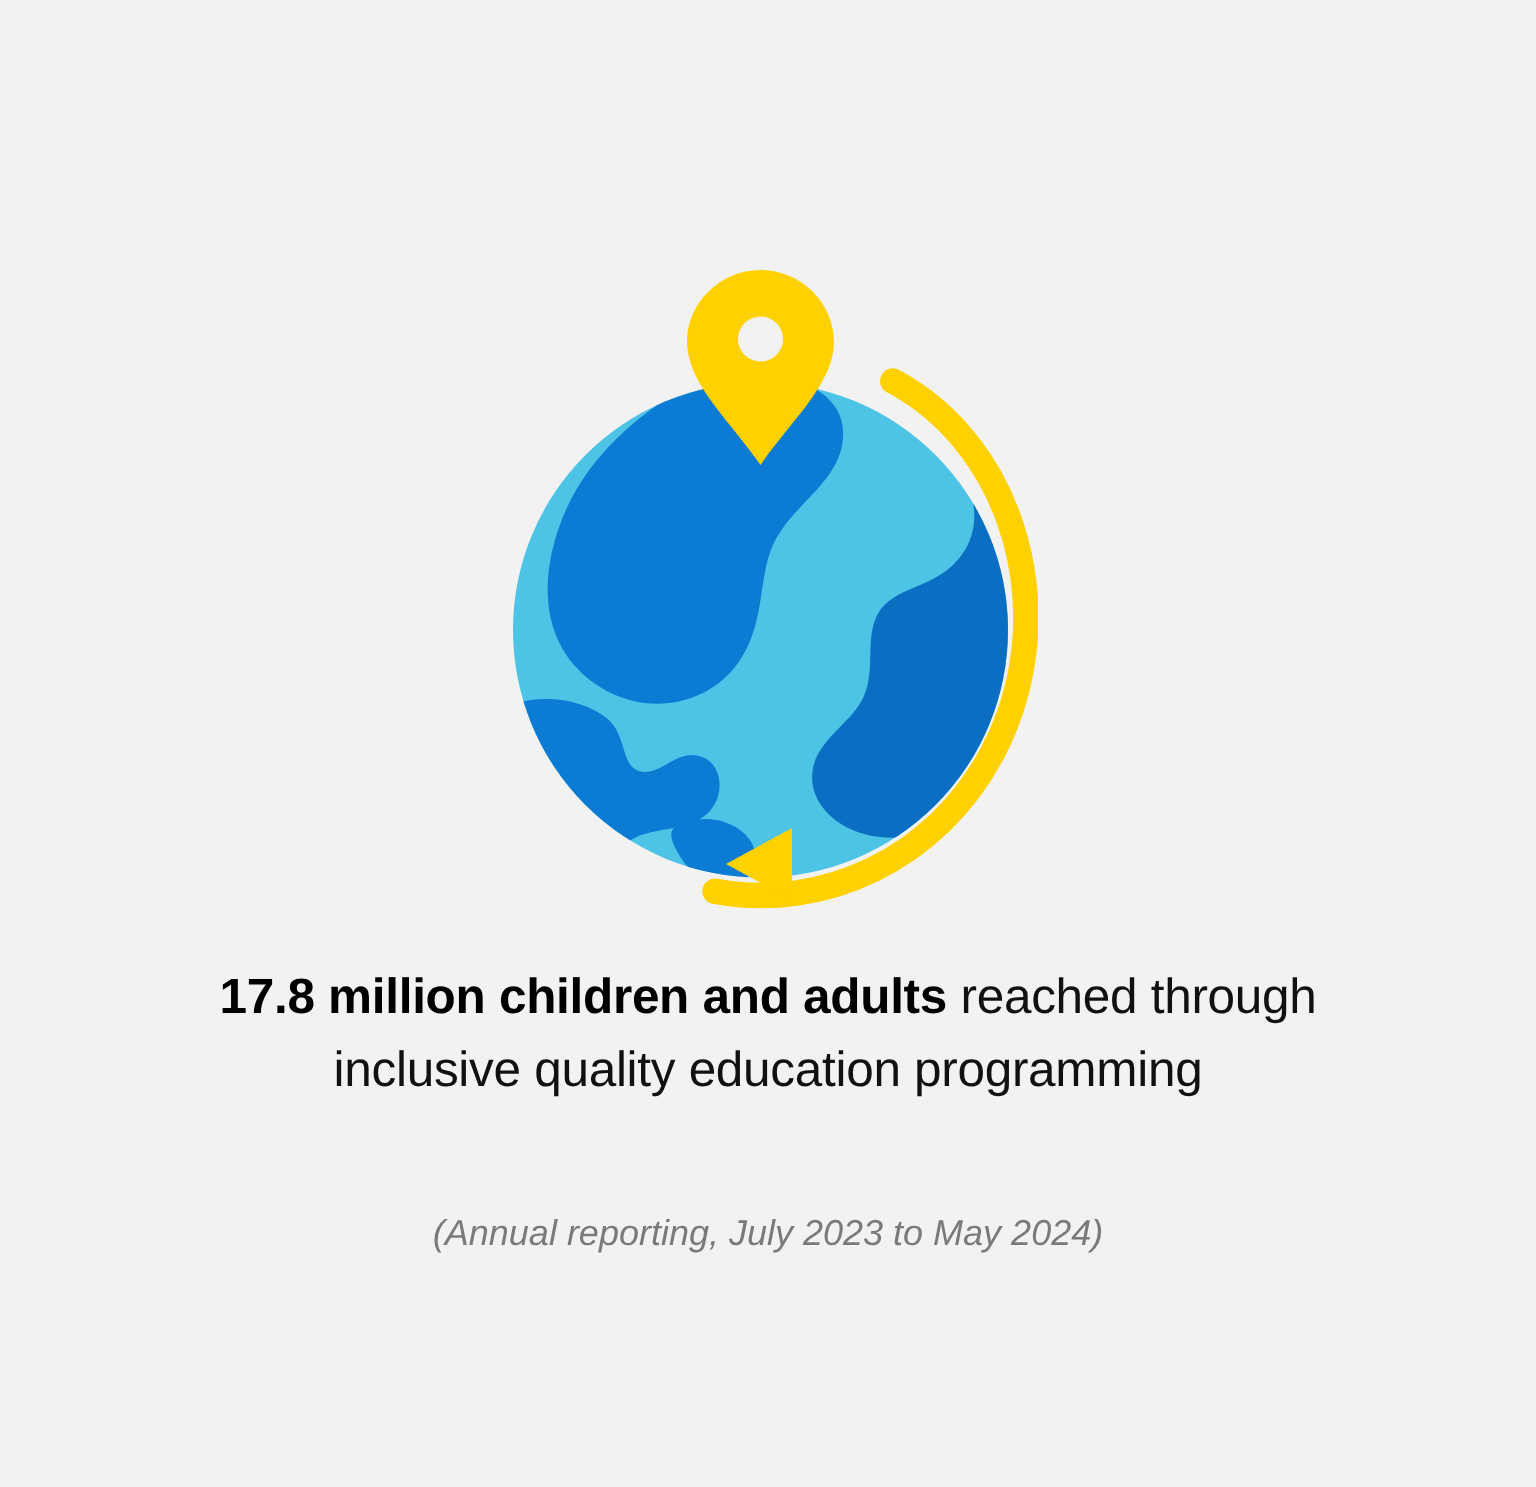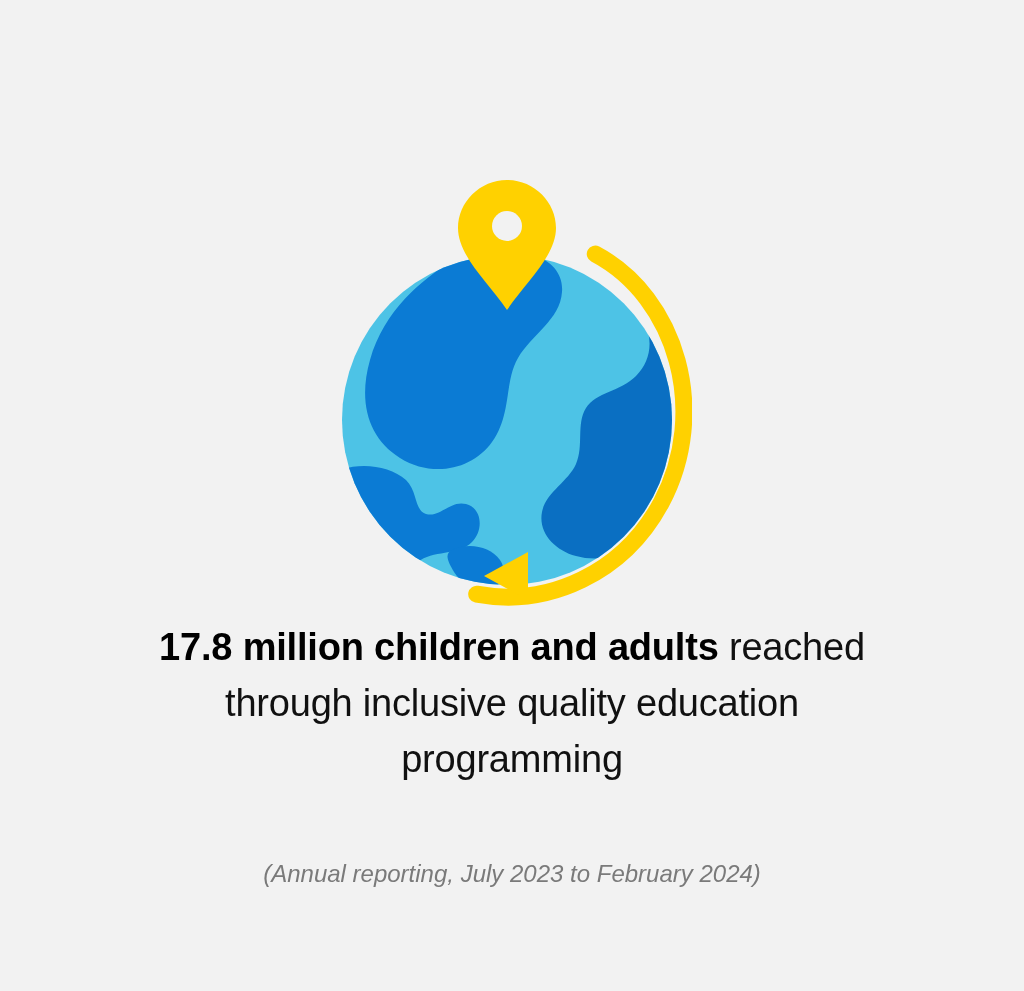--- a/index.html
+++ b/index.html
@@ -25,22 +25,23 @@
   .icon-wrap {
     margin-top: 170px;
     width: 360px;
     height: 450px;
     display: flex;
     align-items: flex-start;
     justify-content: center;
   }
   .headline {
     width: 800px;
+    margin-top: 20px;
     text-align: center;
-    font-size: 38px;
+    font-size: 33px;
     line-height: 1.47;
     color: #111111;
     font-weight: 400;
     letter-spacing: -0.2px;
   }
   .headline .strong {
     font-weight: bold;
     color: #000000;
   }
   .footnote {
@@ -78,15 +79,15 @@
 
       <path d="M 175 10 C 148 10 126 32 126 58 C 126 86 156 112 175 140 C 194 112 224 86 224 58 C 224 32 202 10 175 10 Z" fill="#ffd100"></path>
       <circle cx="175" cy="56" r="15" fill="#f2f2f2"></circle>
     </svg>
   </div>
 
   <div class="headline">
     <span class="strong">17.8 million children and adults</span><span> reached through inclusive quality education programming</span>
   </div>
 
-  <div class="footnote">(Annual reporting, July 2023 to February 2024)</div>
+  <div class="footnote">(Annual reporting, July 2023 to May 2024)</div>
 
 </div>
 
 </body></html>

